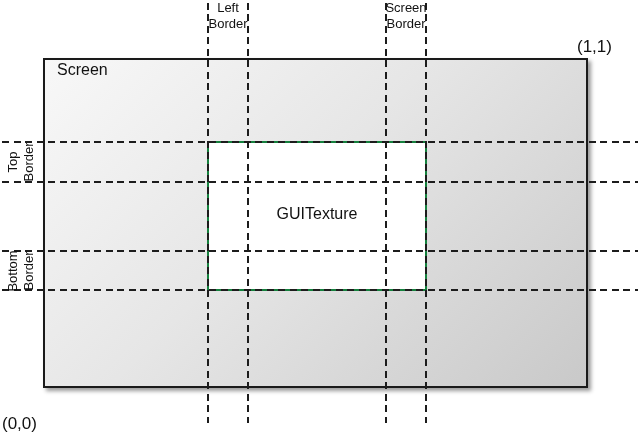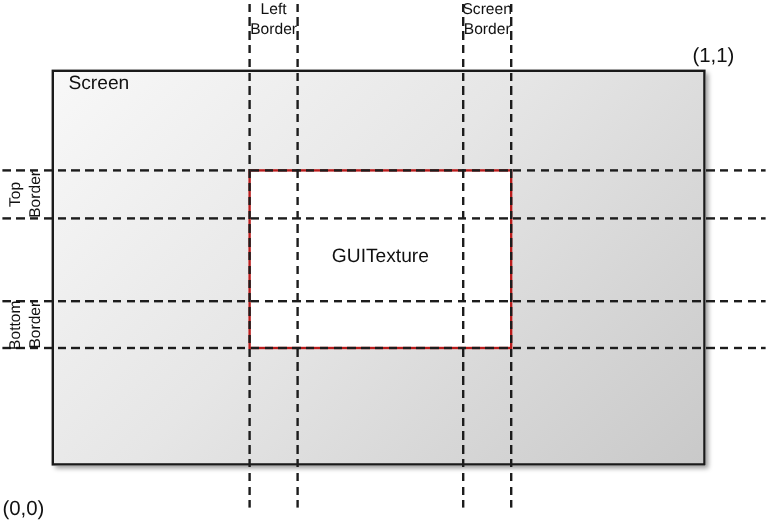--- a/index.html
+++ b/index.html
@@ -11,21 +11,21 @@
   .screen-rect{
     position:absolute;left:43px;top:58px;width:545px;height:330px;
     box-sizing:border-box;border:2px solid #1a1a1a;
     background:linear-gradient(135deg,#f8f8f8 0%,#e6e6e6 45%,#c9c9c9 100%);
     box-shadow:3px 3px 4px rgba(0,0,0,0.40);
   }
   .screen-label{position:absolute;left:57px;top:61px;font-size:16px;}
   
   .texture-rect{
     position:absolute;left:207px;top:141px;width:220px;height:150px;
-    box-sizing:border-box;border:2px solid #b91c1c;background:#ffffff;
+    box-sizing:border-box;border:2px solid #15803d;background:#ffffff;
     display:flex;align-items:center;justify-content:center;
   }
   .texture-label{font-size:16px;margin-bottom:4px;}
   
   .hline{
     position:absolute;left:2px;width:636px;height:2px;
     background:repeating-linear-gradient(to right,#1c1c1c 0 7px,transparent 7px 11.5px);
   }
   .vline{
     position:absolute;top:3px;height:420px;width:2px;

